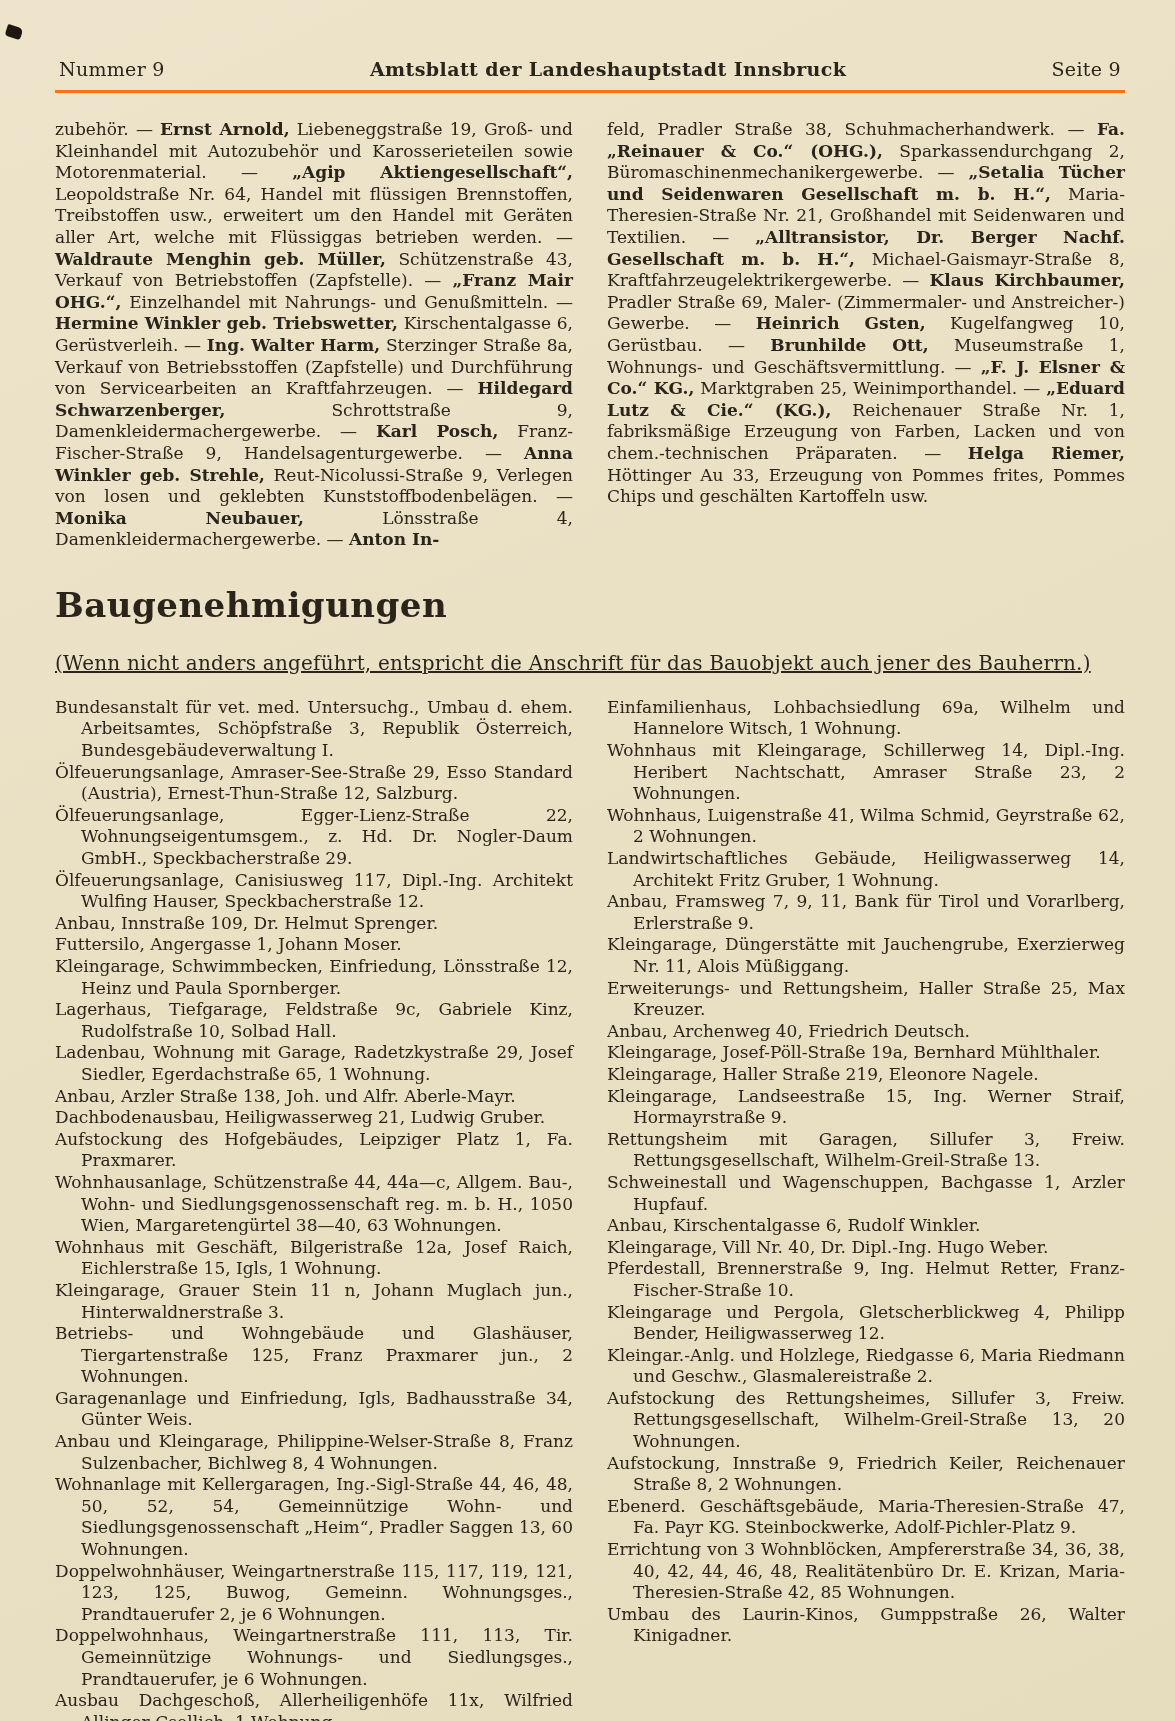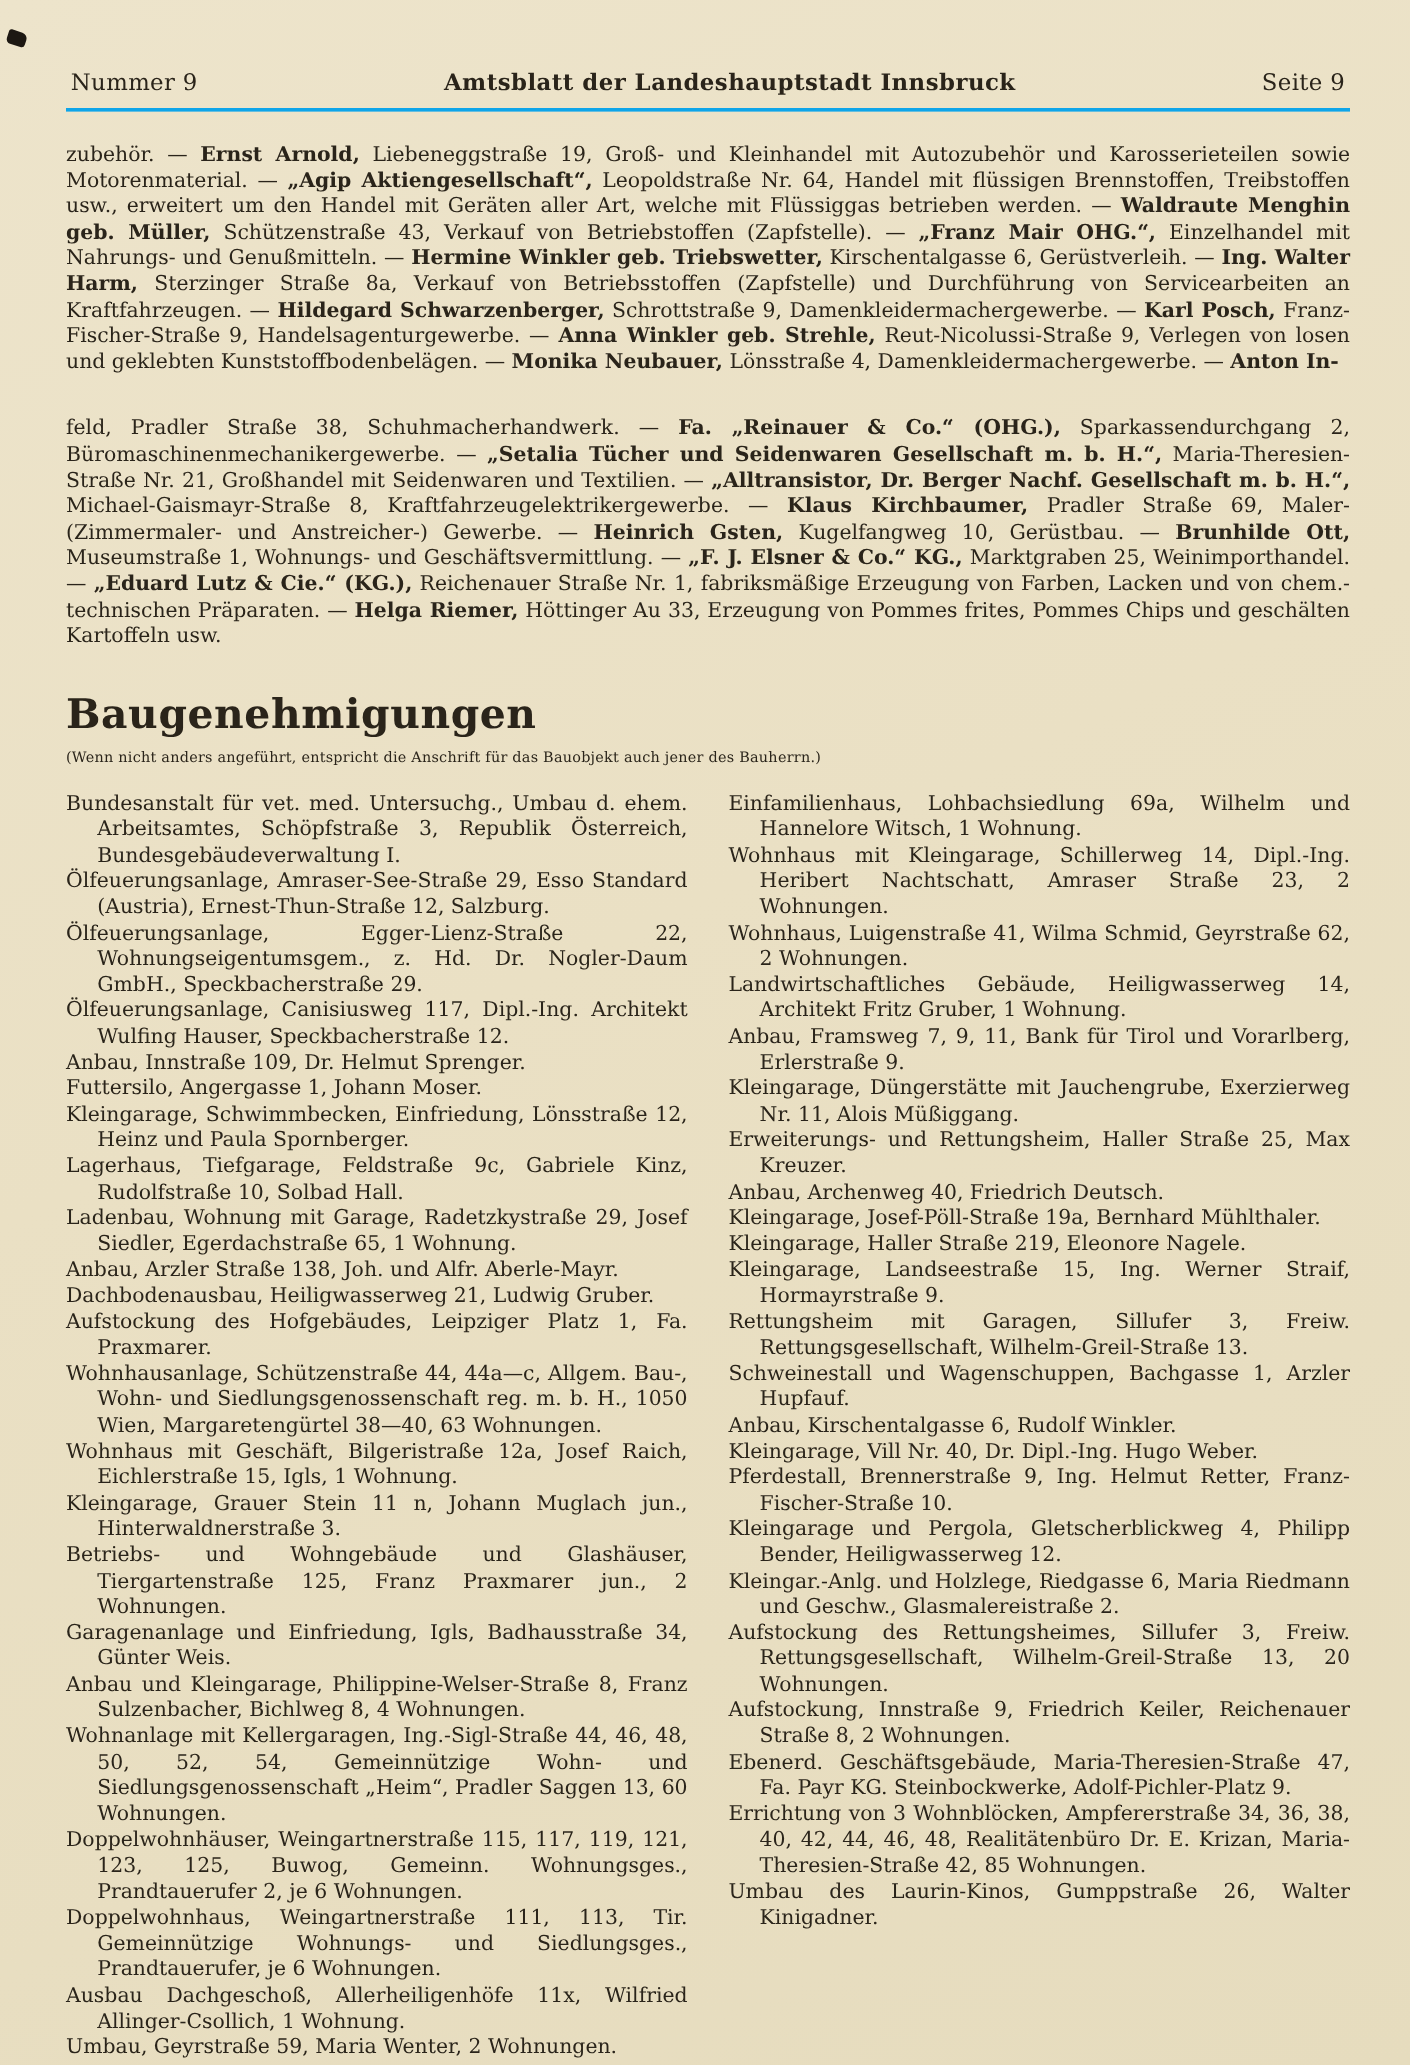--- a/index.html
+++ b/index.html
@@ -13,43 +13,42 @@
   }
   .corner-speck{
     position:absolute;left:6px;top:26px;width:16px;height:12px;
     background:#1d1812;transform:rotate(18deg);border-radius:2px 5px 3px 4px;
   }
   .page{padding:58px 50px 0 55px;}
   
   .masthead{
     display:flex;justify-content:space-between;align-items:baseline;
     font-size:19px;letter-spacing:.3px;
-    border-bottom:3px solid #0ea5e9;
+    border-bottom:3px solid #f97316;
     padding:0 4px 10px 4px;
   }
   .masthead .m-title{font-weight:bold;letter-spacing:.4px;}
   
   .cols{display:flex;gap:34px;}
   .col{flex:1 1 0;min-width:0;}
   .bodytext{
     font-size:17px;line-height:21.6px;text-align:justify;
     margin-top:26px;
-    flex-direction:column;
   }
   .bodytext p{margin:0;}
   .bold-run{font-weight:bold;}
   
   .section-head{
     text-align:left;margin-top:34px;
   }
   .section-head h1{
     margin:0;font-size:34px;font-weight:bold;letter-spacing:.5px;
   }
   .section-head .note{
-    margin-top:8px;font-size:12px;letter-spacing:.2px;
+    margin-top:26px;font-size:20px;letter-spacing:.2px;text-decoration:underline;
   }
   
   .permits{margin-top:22px;font-size:17px;line-height:21.6px;text-align:justify;}
   .permits .entry{
     margin:0;padding-left:26px;text-indent:-26px;
   }
 </style>
 </head>
 <body>
 

